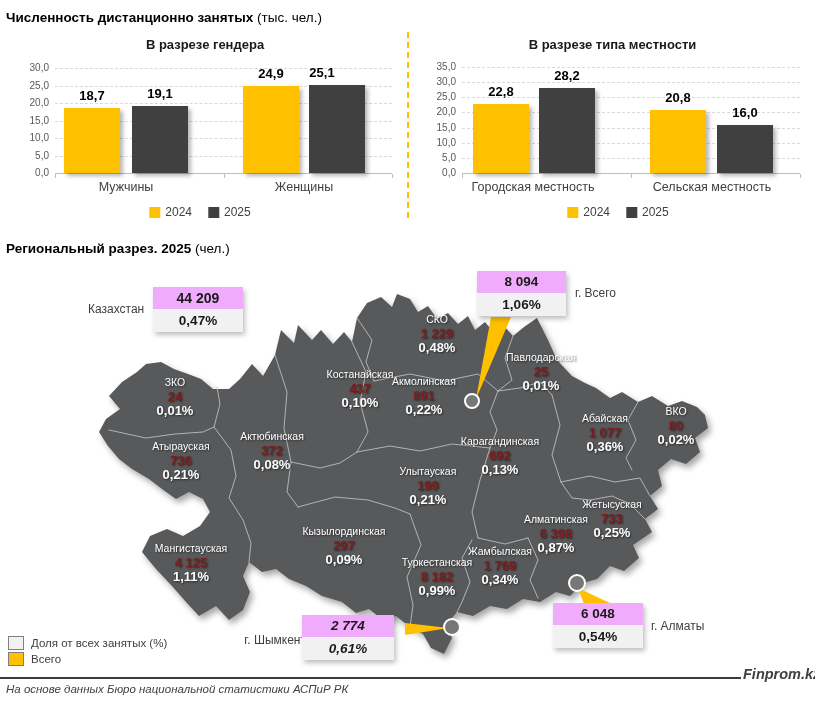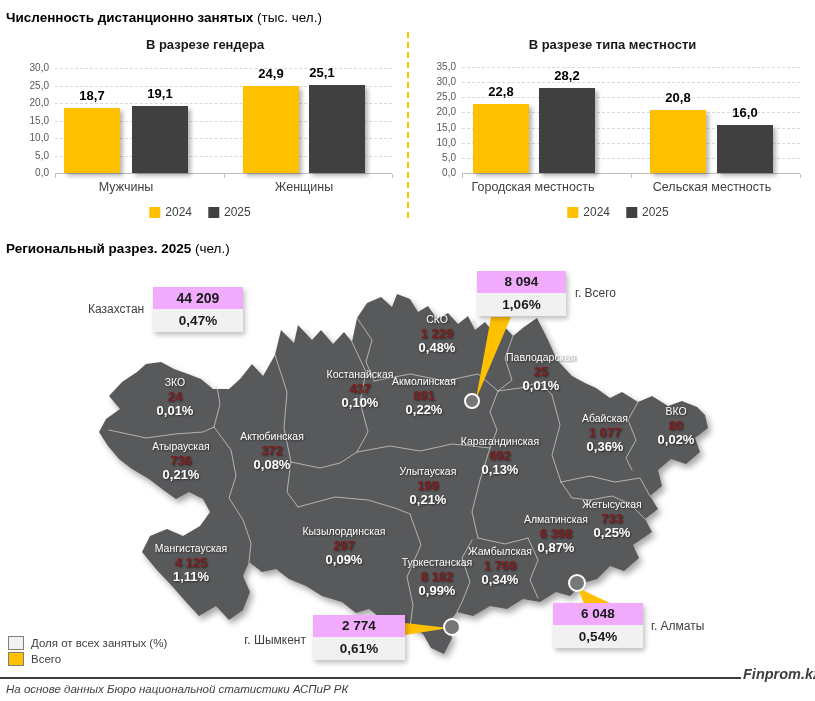--- a/index.html
+++ b/index.html
@@ -289,21 +289,21 @@
   </div>
   <div class="abs callout-label" style="left:575px;top:286px;">г. Всего</div>
 
   <div class="abs callout" style="left:553px;top:603px;">
     <div class="val">6 048</div>
     <div class="pct">0,54%</div>
   </div>
   <div class="abs callout-label" style="left:651px;top:619px;">г. Алматы</div>
 
   <div class="abs callout-label" style="left:226px;top:633px;width:80px;text-align:right;">г. Шымкент</div>
-  <div class="abs callout" style="left:313px;top:615px;width:92px;">
+  <div class="abs callout" style="left:302px;top:615px;width:92px;font-style:italic;">
     <div class="val">2 774</div>
     <div class="pct">0,61%</div>
   </div>
 
   <div class="abs map-legend">
     <div class="row">
       <span class="sq" style="background:#F1F1F1;"></span>
       <span>Доля от всех занятых (%)</span>
     </div>
     <div class="row">

